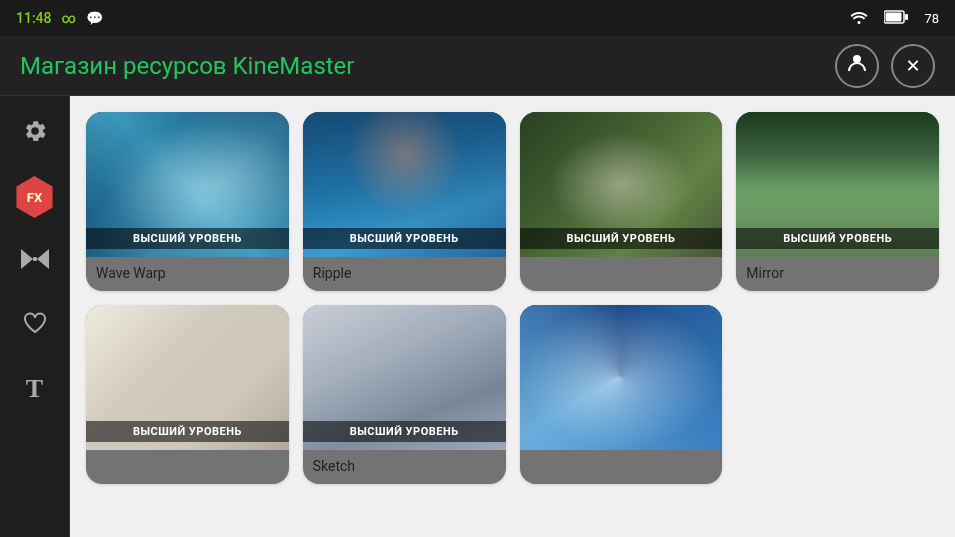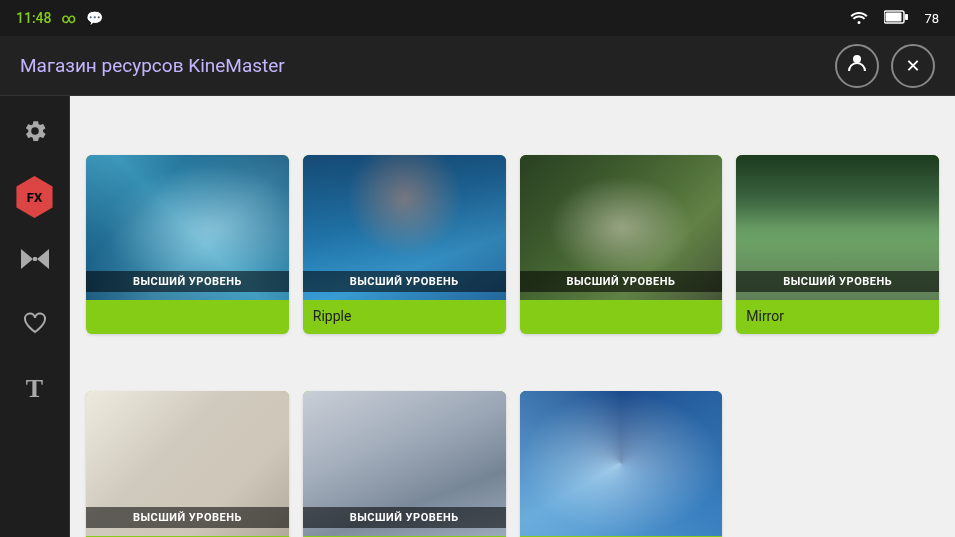--- a/index.html
+++ b/index.html
@@ -41,22 +41,22 @@
     .header {
       background: #222222;
       height: 60px;
       display: flex;
       align-items: center;
       justify-content: space-between;
       padding: 0 20px;
       border-bottom: 1px solid #333;
     }
     .header-title {
-      color: #c4b5fd;
-      font-size: 19px;
+      color: #22c55e;
+      font-size: 24px;
       font-weight: 400;
     }
     .header-actions {
       display: flex;
       gap: 12px;
       align-items: center;
     }
     .header-btn {
       width: 44px;
       height: 44px;
@@ -105,46 +105,45 @@
 
     
     .fx-icon {
       width: 42px;
       height: 42px;
       background: #d44;
       clip-path: polygon(50% 0%, 93% 25%, 93% 75%, 50% 100%, 7% 75%, 7% 25%);
       display: flex;
       align-items: center;
       justify-content: center;
-      color: #000000;
+      color: #fef9c3;
       font-size: 13px;
       font-weight: 700;
     }
 
     
     .content {
       flex: 1;
       background: #f0f0f0;
       padding: 16px;
       overflow-y: auto;
     }
 
     .grid {
       display: grid;
       grid-template-columns: repeat(4, 1fr);
       gap: 14px;
     }
 
     .card {
-      background: #84cc16;
-      border-radius: 6px;
+      background: #737373;
+      border-radius: 16px;
       overflow: hidden;
       cursor: pointer;
       box-shadow: 0 1px 3px rgba(0,0,0,0.15);
-      margin-top: 43px;
     }
 
     .card-thumb {
       width: 100%;
       height: 145px;
       position: relative;
       overflow: hidden;
     }
 
     .card-badge {
@@ -314,20 +313,21 @@
   </div>
 
   <div class="content">
     <div class="grid" id="cards-grid">
 
     <div class="card">
           <div class="card-thumb thumb-wave">
             <div class="thumb-wave-overlay"></div>
             <div class="card-badge">ВЫСШИЙ УРОВЕНЬ</div>
           </div>
+          <div class="card-label">Wave Warp</div>
         </div>
         <div class="card">
           <div class="card-thumb thumb-ripple">
             <div class="thumb-ripple-overlay"></div>
             <div class="card-badge">ВЫСШИЙ УРОВЕНЬ</div>
           </div>
           <div class="card-label">Ripple</div>
         </div>
         <div class="card">
           <div class="card-thumb thumb-pinch">

